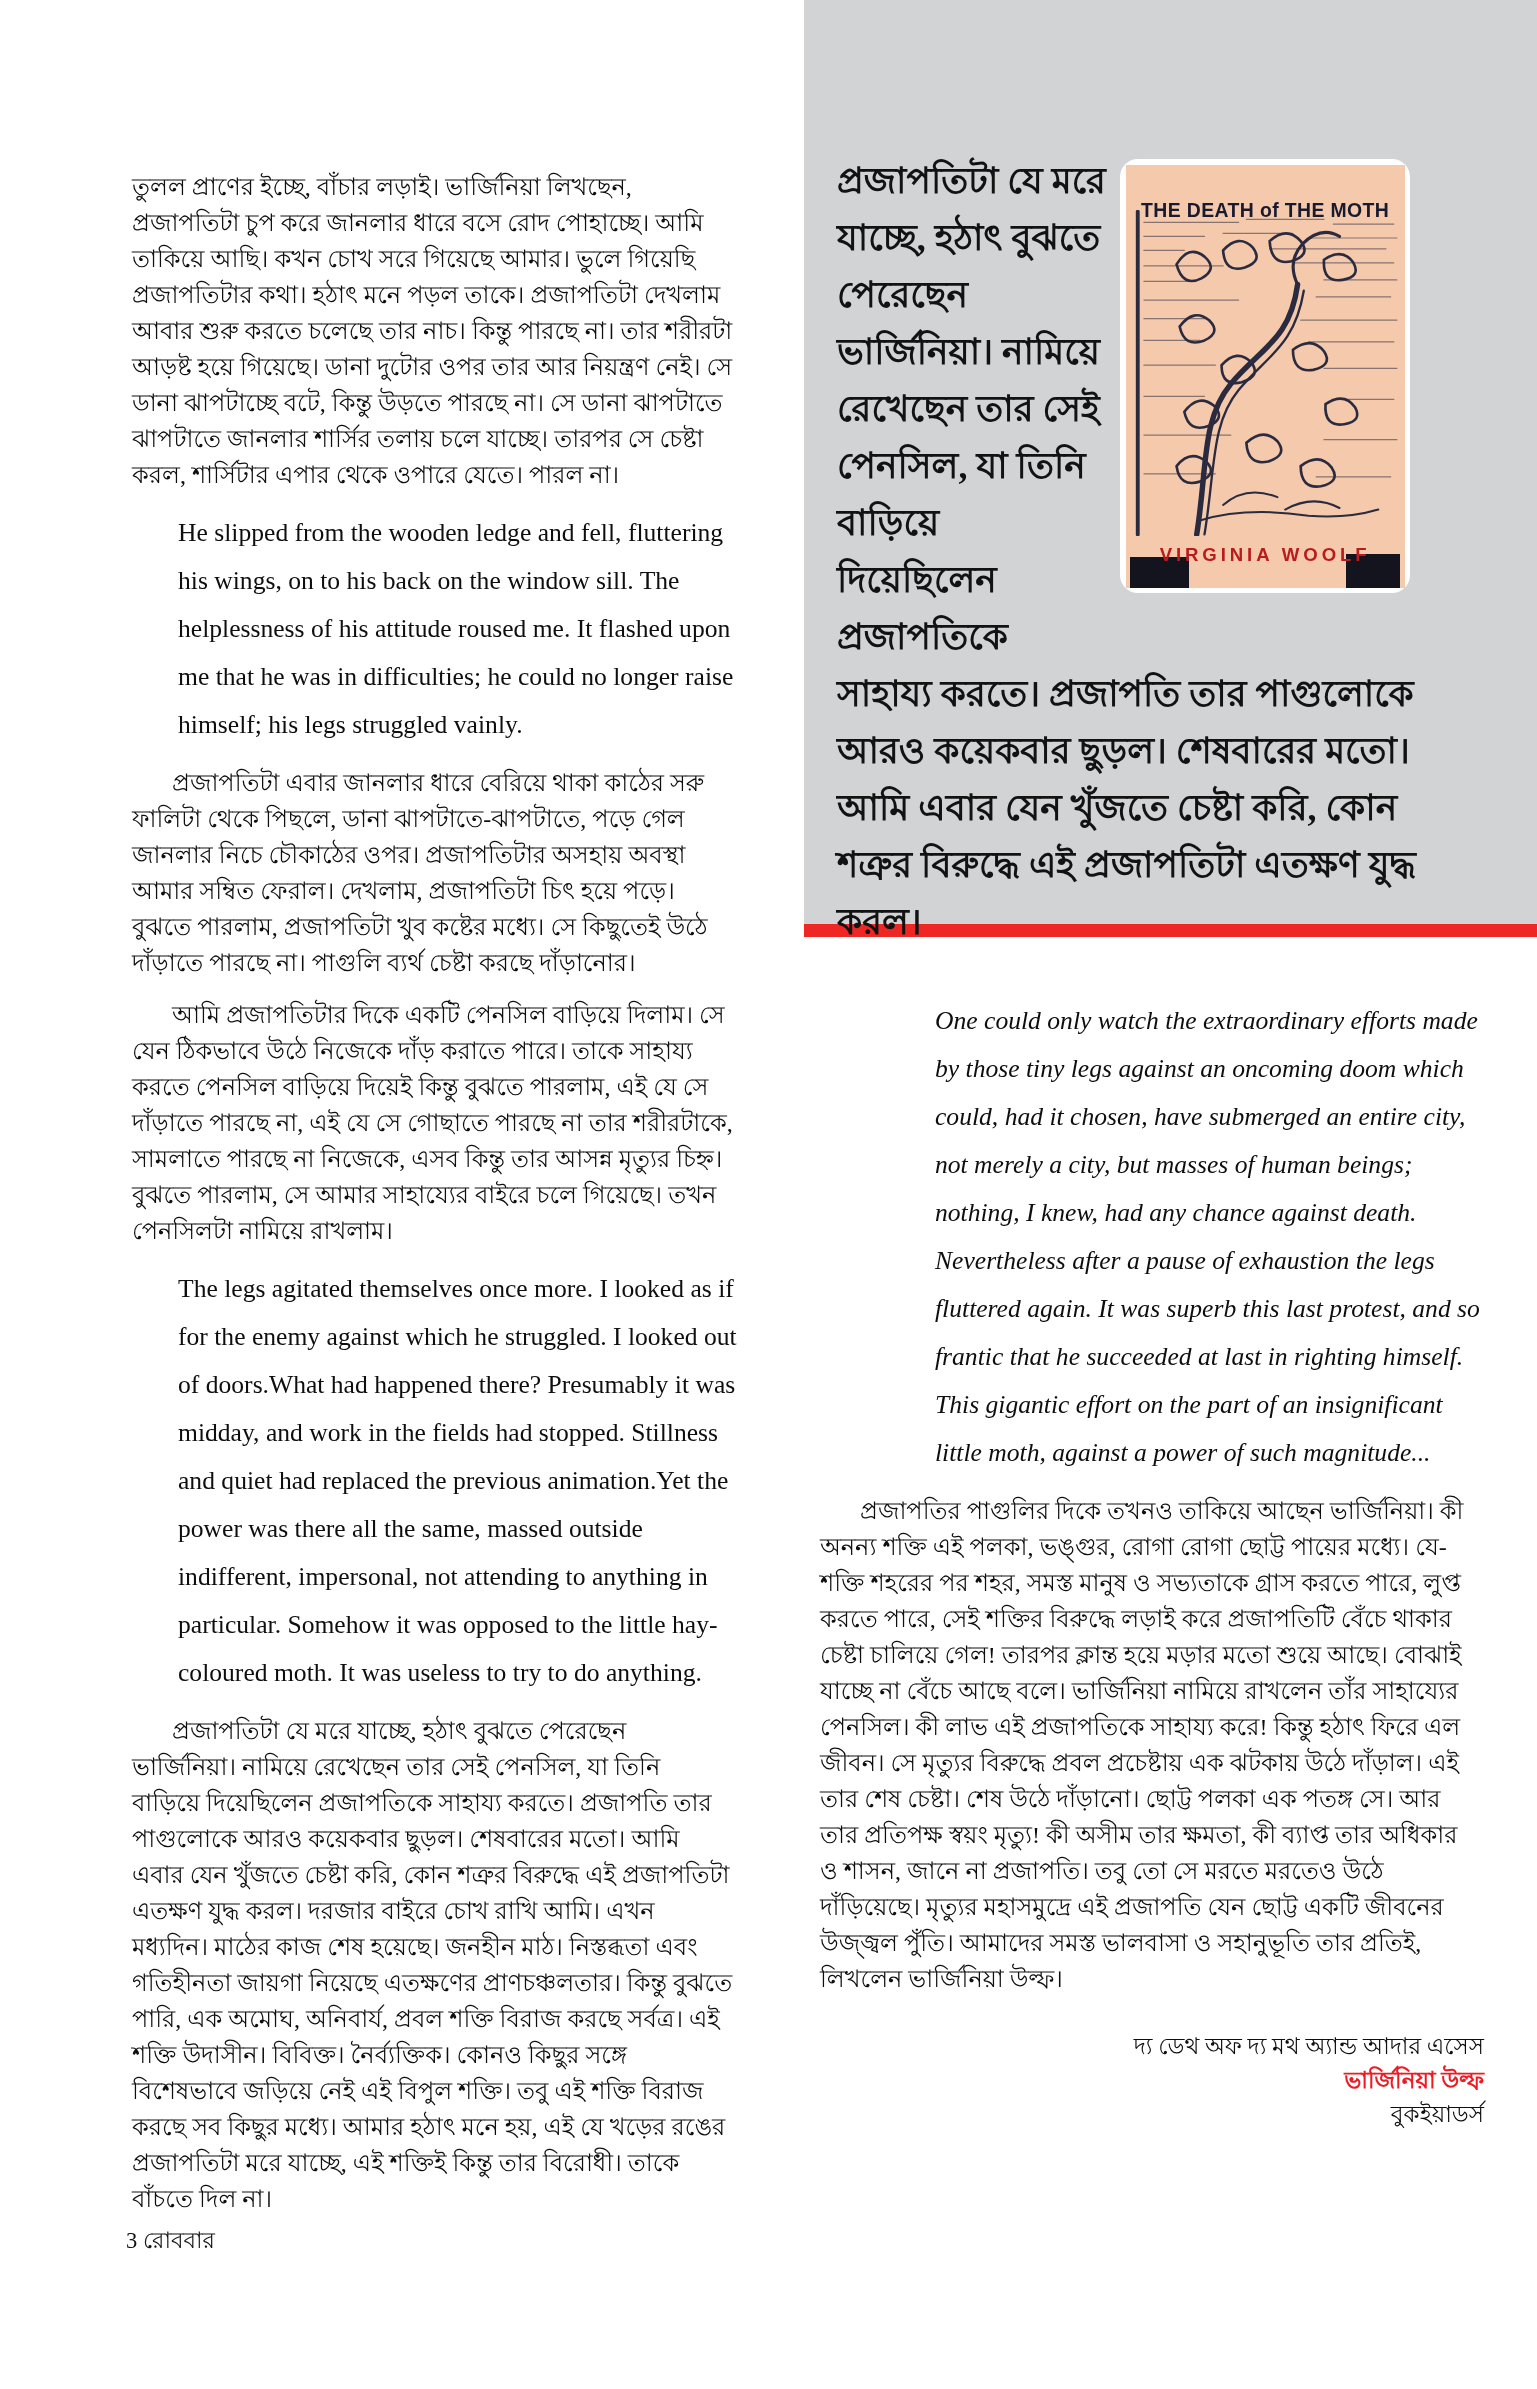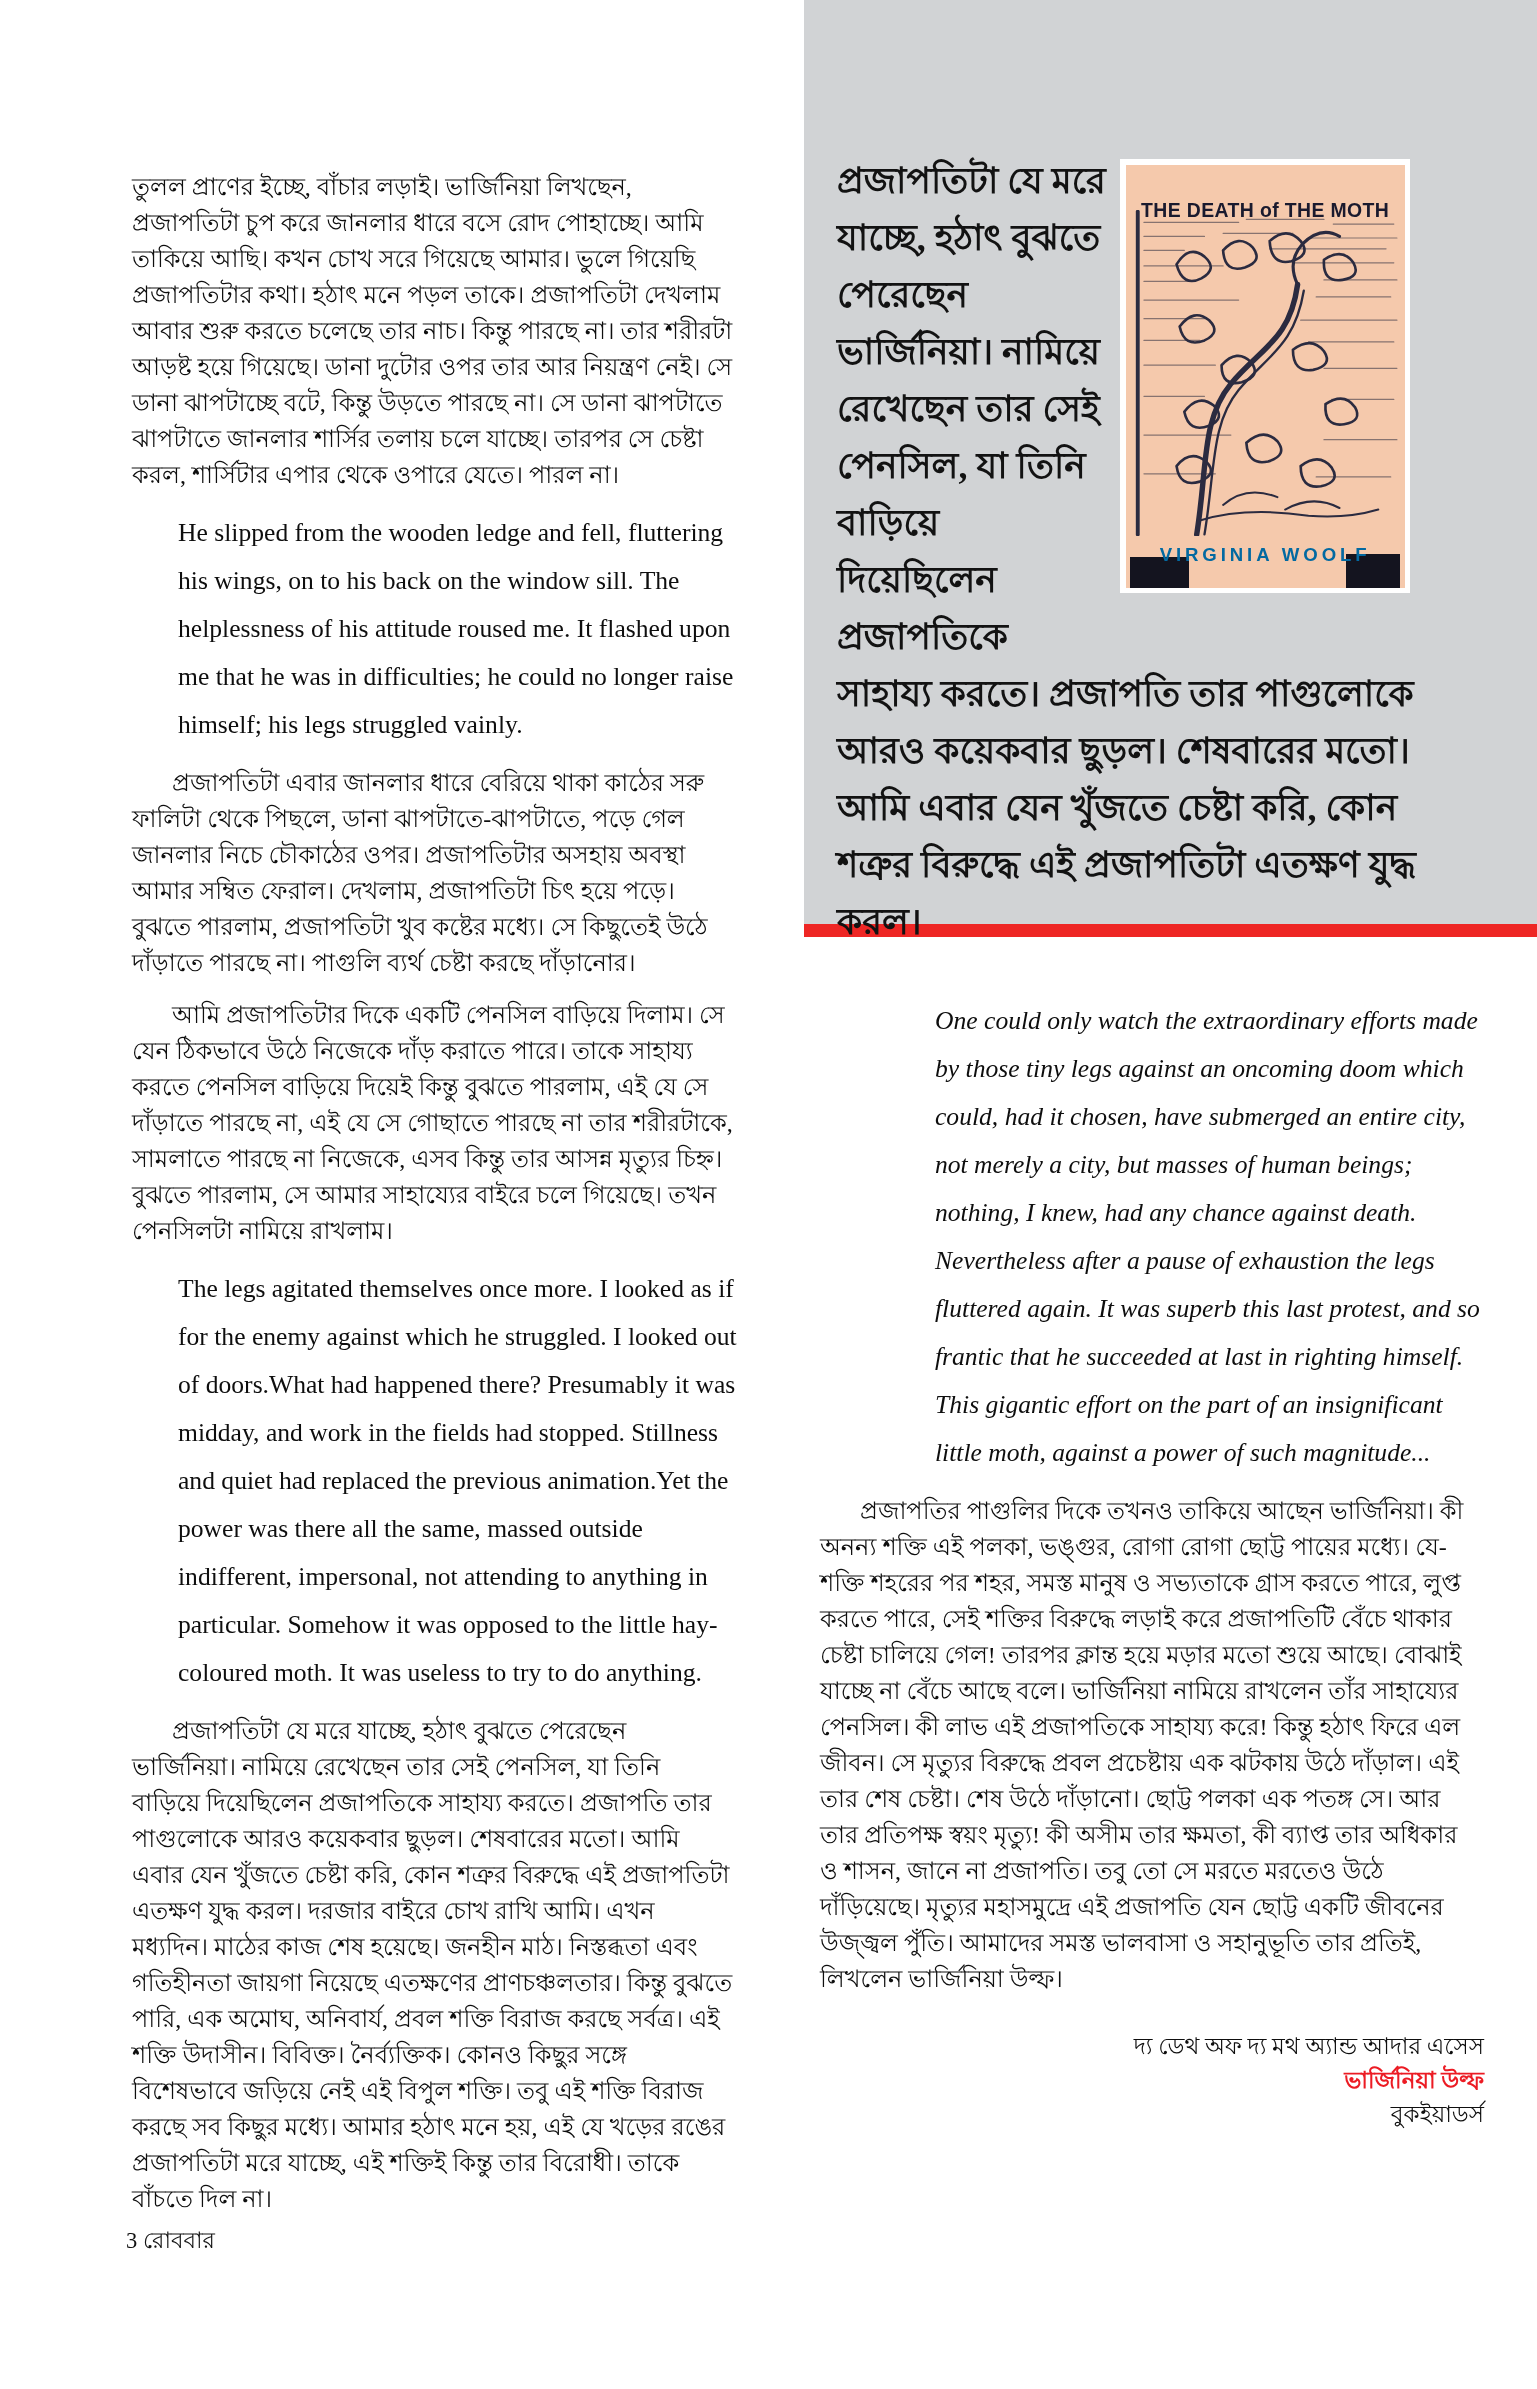--- a/index.html
+++ b/index.html
@@ -26,20 +26,21 @@
     font-size:36px;line-height:57px;font-weight:700;
     color:#121212;text-align:left;
   }
   
   .cover{
     float:right;
     width:279px;height:423px;
     background:#ffffff;padding:5.4px;
     margin:6.2px 70px 29.5px 14px;
     box-sizing:content-box;
+    border-radius:18px;
   }
   .cover-inner{
     position:relative;width:100%;height:100%;
     background:#f5c9ac;overflow:hidden;
   }
   .cover-title{
     position:absolute;top:17px;left:0;width:100%;
     text-align:center;
     font-family:"Liberation Sans","DejaVu Sans",sans-serif;
     font-weight:700;font-size:19.4px;letter-spacing:0.4px;
@@ -52,21 +53,21 @@
   .corner-block{
     position:absolute;bottom:0;background:#14141f;
   }
   .corner-block.left{left:4.7px;width:59px;height:31px;}
   .corner-block.right{right:4.7px;width:54px;height:34px;}
   .cover-author{
     position:absolute;bottom:4.7px;left:0;width:100%;
     text-align:center;
     font-family:"Liberation Sans","DejaVu Sans",sans-serif;
     font-weight:700;font-size:18.6px;letter-spacing:3.9px;
-    color:#0369a1;white-space:nowrap;
+    color:#b91c1c;white-space:nowrap;
   }
   
   .left-col{
     position:absolute;left:116px;top:153px;width:634px;
     font-size:24px;line-height:36px;
   }
   .right-col{
     position:absolute;left:804px;top:997px;width:680px;
     font-size:24px;line-height:36px;
   }

